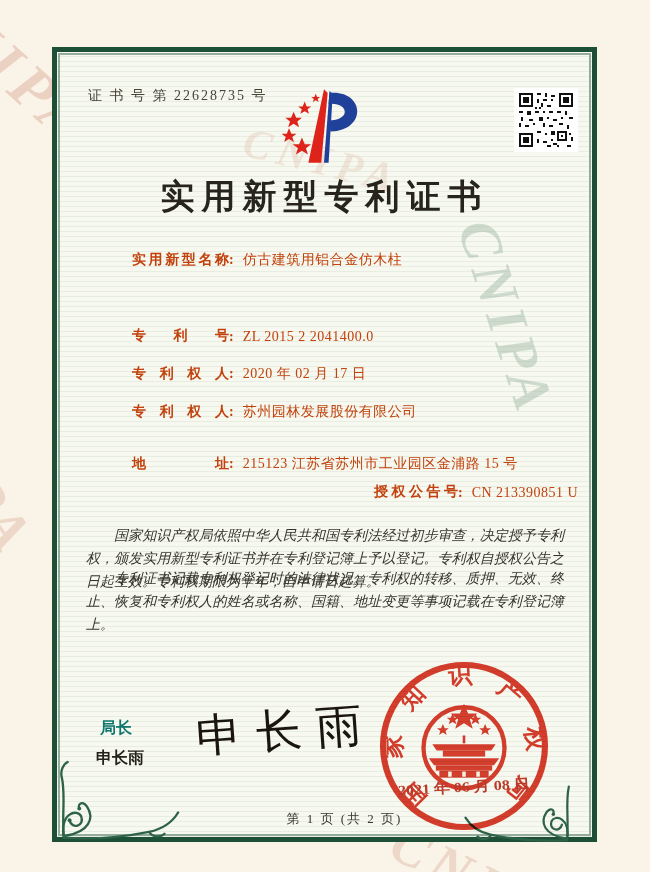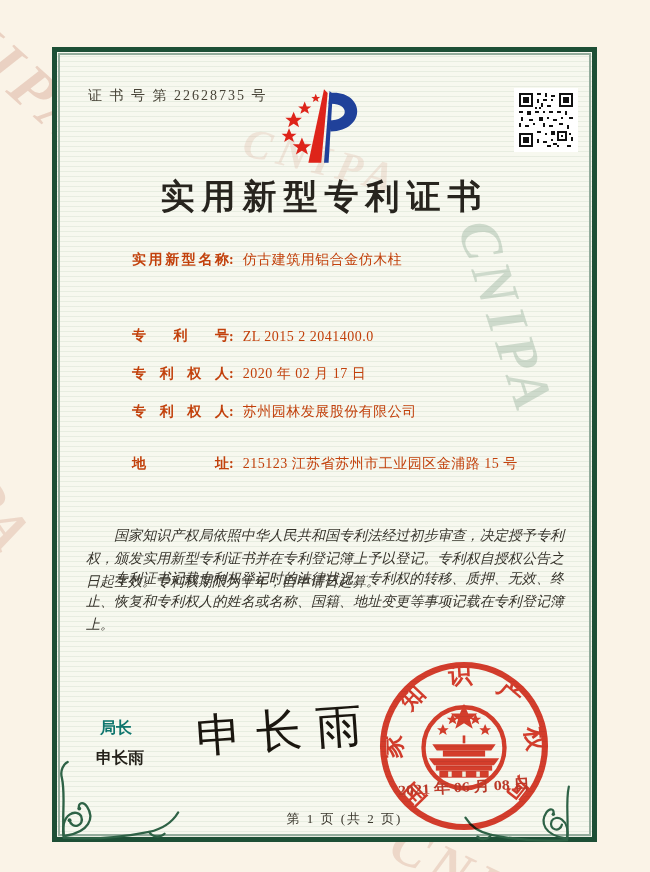--- a/index.html
+++ b/index.html
@@ -130,20 +130,23 @@
     <span class="flabel">专利号</span><span class="fcolon">:</span><span class="fvalue">ZL 2015 2 2041400.0</span>
   </div>
   <div class="content frow" style="top:365px">
     <span class="flabel">专利权人</span><span class="fcolon">:</span><span class="fvalue">2020 年 02 月 17 日</span>
   </div>
   <div class="content frow" style="top:403px">
     <span class="flabel">专利权人</span><span class="fcolon">:</span><span class="fvalue">苏州园林发展股份有限公司</span>
   </div>
   <div class="content frow" style="top:455px">
     <span class="flabel">地址</span><span class="fcolon">:</span><span class="fvalue">215123 江苏省苏州市工业园区金浦路 15 号</span>
+  </div>
+  <div class="content frow grant" style="top:483px">
+    <span class="flabel">授权公告号</span><span class="fcolon">:</span><span class="fvalue">CN 213390851 U</span>
   </div>
 
   <div class="content para" style="top:524px">国家知识产权局依照中华人民共和国专利法经过初步审查，决定授予专利权，颁发实用新型专利证书并在专利登记簿上予以登记。专利权自授权公告之日起生效。专利权期限为十年，自申请日起算。</div>
   <div class="content para" style="top:567px">专利证书记载专利权登记时的法律状况。专利权的转移、质押、无效、终止、恢复和专利权人的姓名或名称、国籍、地址变更等事项记载在专利登记簿上。</div>
 
   <div class="content sig-title">局长</div>
   <div class="content sig-name">申长雨</div>
   <div class="content sig-script">申长雨</div>
 
   <div class="content flourish flourish-left">

